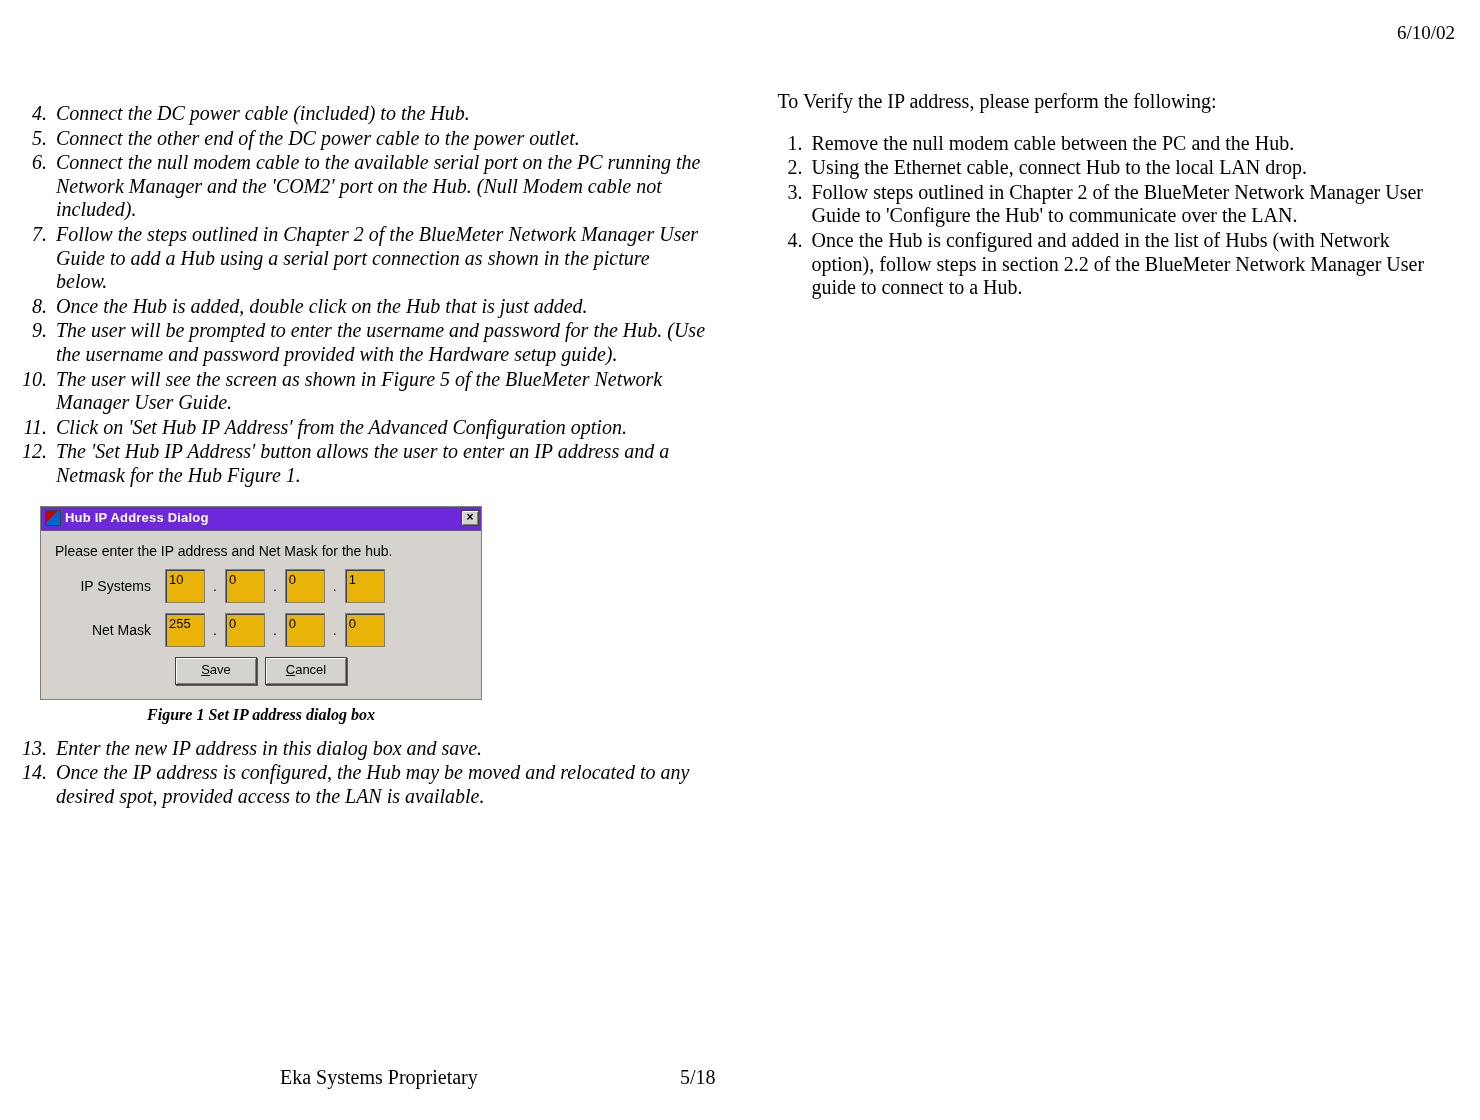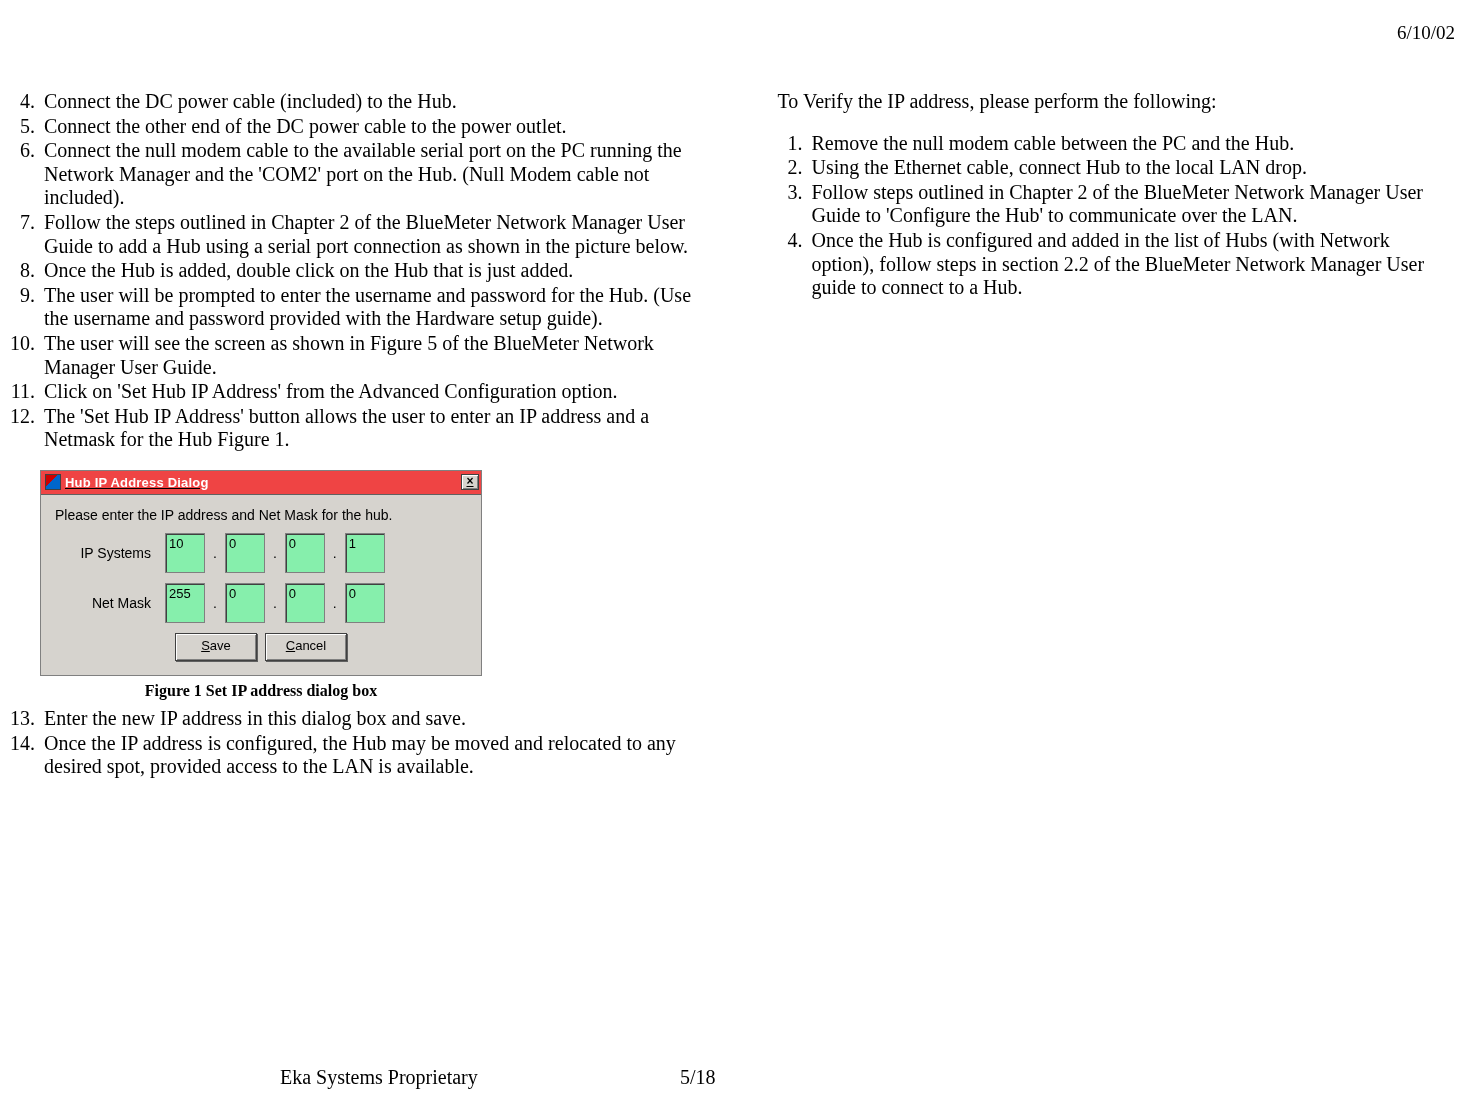--- a/index.html
+++ b/index.html
@@ -31,22 +31,23 @@
     right: 25px;
     display: flex;
     gap: 30px;
   }
   .col {
     flex: 1;
     font-size: 20px;
     line-height: 1.18;
   }
   ol.main-list {
-    margin: 0;
+    margin: 12px;
     padding-left: 30px;
+    font-style: italic;
   }
   ol.main-list > li {
     padding-left: 4px;
     margin-bottom: 1px;
   }
   .col-right-para {
     margin: 0 0 18px 0;
     padding-left: 30px;
   }
   ol.right-list {
@@ -71,22 +72,21 @@
   .dlg-titlebar {
     display: flex;
     align-items: center;
     background: linear-gradient(#888, #9a9a9a);
     background: #808080;
     border-bottom: 1px solid #606060;
     height: 24px;
     padding: 0 2px 0 4px;
   }
   .dlg-titlebar {
-    background: #ef4444;
-    text-decoration: underline;
+    background: #6d28d9;
   }
   .dlg-title-icon {
     width: 16px;
     height: 16px;
     margin-right: 4px;
     background: linear-gradient(135deg,#c00 0 40%, #06c 40% 100%);
     border: 1px solid #404040;
   }
   .dlg-title-text {
     flex: 1;
@@ -121,22 +121,22 @@
     margin-bottom: 10px;
   }
   .dlg-label {
     width: 110px;
     text-align: right;
     padding-right: 14px;
     font-size: 14px;
   }
   .octet {
     width: 40px;
-    height: 40px;
-    background: #86efac;
+    height: 34px;
+    background: #eab308;
     border: 1px solid #808080;
     box-shadow: inset 1px 1px 0 #404040;
     font-family: Tahoma, Arial, sans-serif;
     font-size: 13px;
     padding: 2px 3px;
     line-height: 16px;
   }
   .dot {
     padding: 0 8px;
     font-size: 14px;
@@ -159,20 +159,21 @@
     line-height: 24px;
   }
   .dlg-btn .ul { text-decoration: underline; }
   .figure-caption {
     text-align: center;
     width: 442px;
     font-family: 'Times New Roman', Georgia, serif;
     font-weight: bold;
     font-size: 16px;
     margin-top: 6px;
+    font-style: italic;
   }
   .footer {
     position: absolute;
     bottom: 54px;
     left: 0;
     right: 0;
     display: flex;
     font-size: 20px;
   }
   .footer-center {

